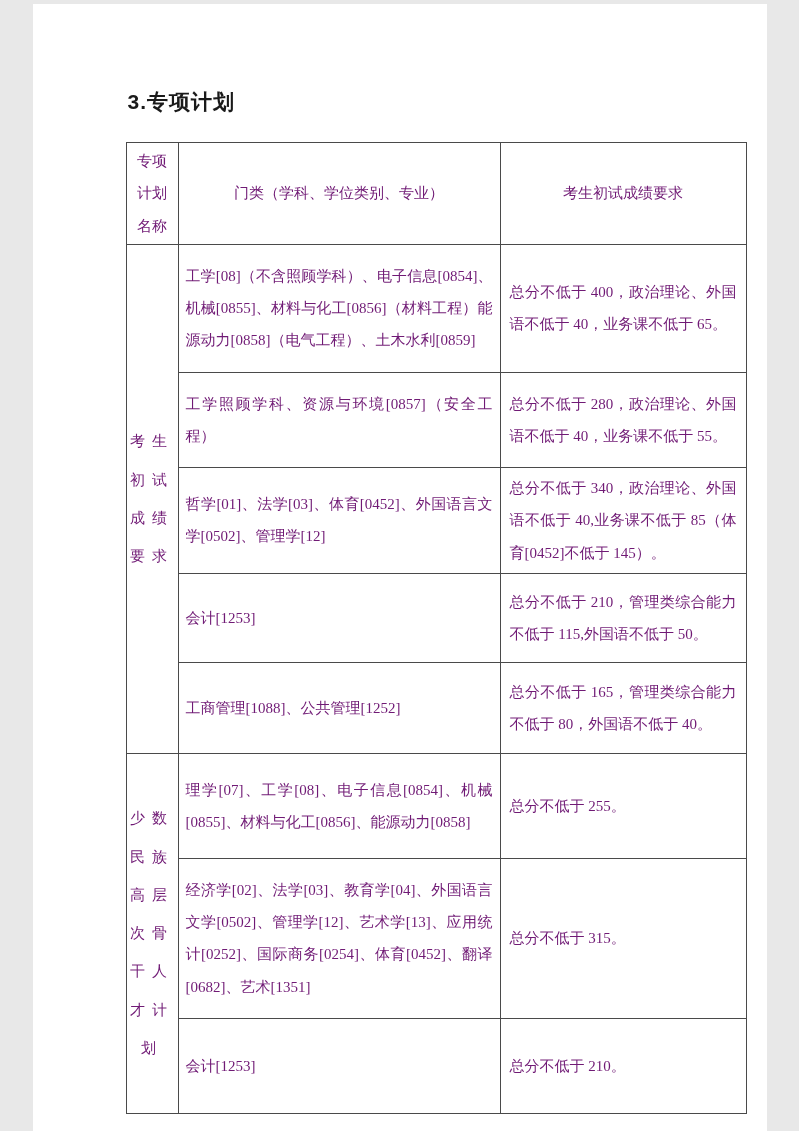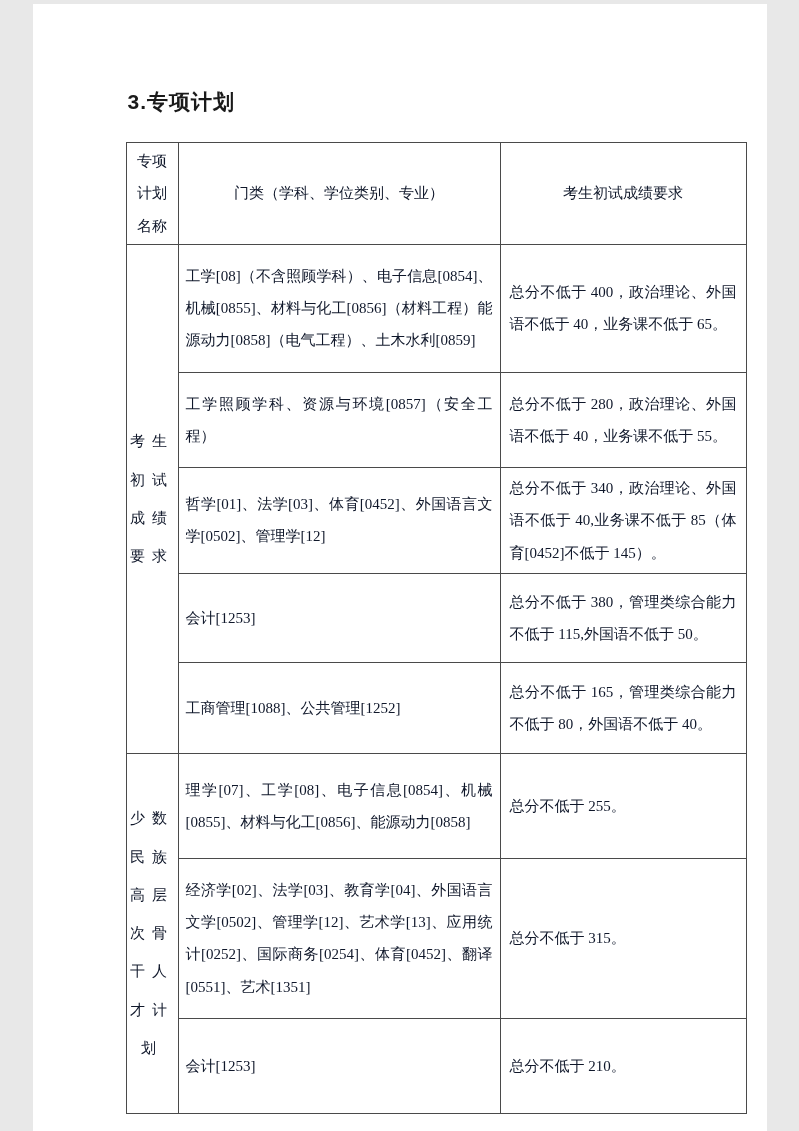--- a/index.html
+++ b/index.html
@@ -34,21 +34,21 @@
     width: 620px;
     border-collapse: collapse;
     table-layout: fixed;
   }
   table.plan-table td, table.plan-table th {
     border: 1px solid #4a4a4a;
     font-size: 15px;
     font-weight: normal;
     line-height: 2.15;
     vertical-align: middle;
-    color: #0f172a;
+    color: #701a75;
     overflow: hidden;
   }
   col.c-plan { width: 52px; }
   col.c-category { width: 322px; }
   col.c-requirement { width: 246px; }
 
   th.hdr {
     text-align: center;
     padding: 2px 4px;
     line-height: 1.9;
@@ -112,36 +112,36 @@
       <tr class="r2">
         <td class="category-cell">工学照顾学科、资源与环境[0857]（安全工程）</td>
         <td class="requirement-cell">总分不低于 280，政治理论、外国语不低于 40，业务课不低于 55。</td>
       </tr>
       <tr class="r3">
         <td class="category-cell">哲学[01]、法学[03]、体育[0452]、外国语言文学[0502]、管理学[12]</td>
         <td class="requirement-cell">总分不低于 340，政治理论、外国语不低于 40,业务课不低于 85（体育[0452]不低于 145）。</td>
       </tr>
       <tr class="r4">
         <td class="category-cell">会计[1253]</td>
-        <td class="requirement-cell">总分不低于 380，管理类综合能力不低于 115,外国语不低于 50。</td>
+        <td class="requirement-cell">总分不低于 210，管理类综合能力不低于 115,外国语不低于 50。</td>
       </tr>
       <tr class="r5">
         <td class="category-cell">工商管理[1088]、公共管理[1252]</td>
         <td class="requirement-cell">总分不低于 165，管理类综合能力不低于 80，外国语不低于 40。</td>
       </tr>
 
       <tr class="r6">
         <td class="group-cell" rowspan="3">
           <span>少数民族高层次骨干人才计划</span>
         </td>
         <td class="category-cell">理学[07]、工学[08]、电子信息[0854]、机械[0855]、材料与化工[0856]、能源动力[0858]</td>
         <td class="requirement-cell">总分不低于 255。</td>
       </tr>
       <tr class="r7">
-        <td class="category-cell">经济学[02]、法学[03]、教育学[04]、外国语言文学[0502]、管理学[12]、艺术学[13]、应用统计[0252]、国际商务[0254]、体育[0452]、翻译[0551]、艺术[1351]</td>
+        <td class="category-cell">经济学[02]、法学[03]、教育学[04]、外国语言文学[0502]、管理学[12]、艺术学[13]、应用统计[0252]、国际商务[0254]、体育[0452]、翻译[0682]、艺术[1351]</td>
         <td class="requirement-cell">总分不低于 315。</td>
       </tr>
       <tr class="r8">
         <td class="category-cell">会计[1253]</td>
         <td class="requirement-cell">总分不低于 210。</td>
       </tr>
     </tbody>
   </table>
 
 </div>

